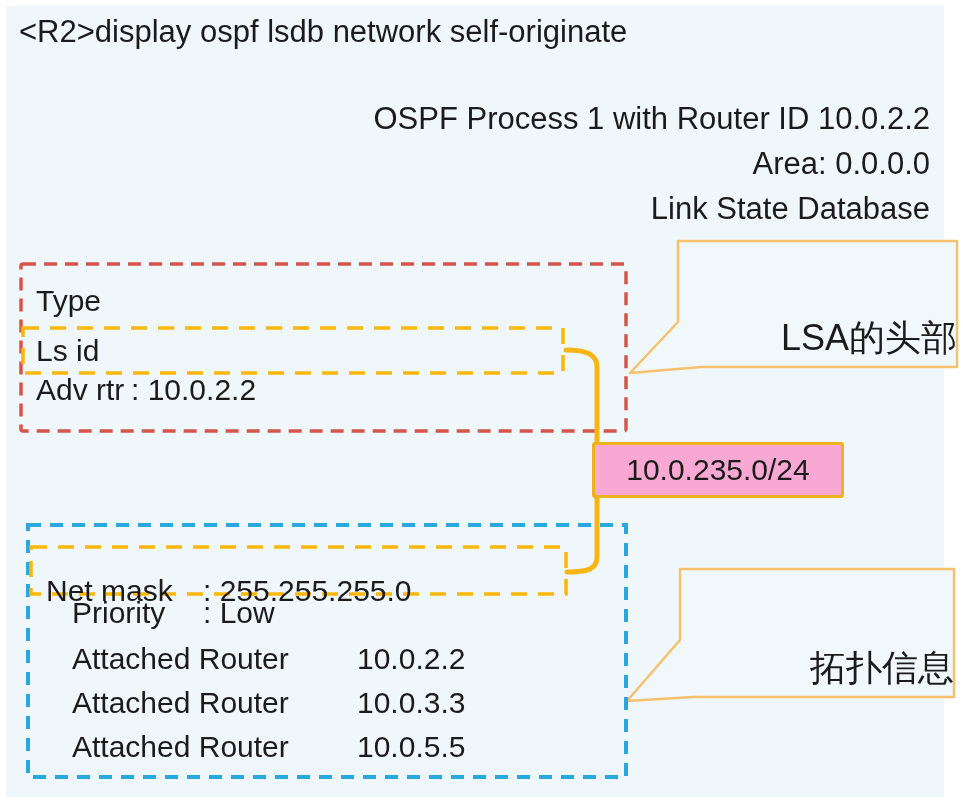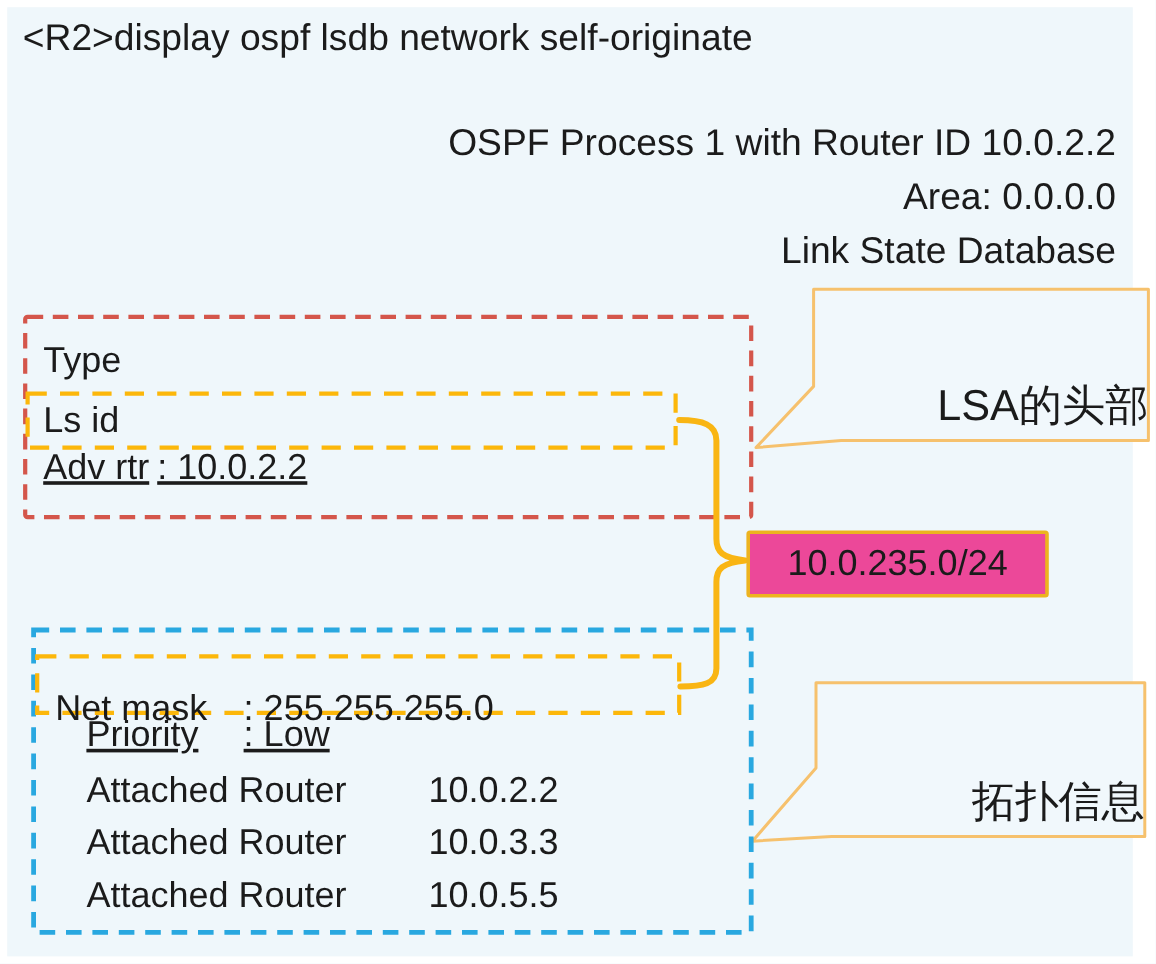--- a/index.html
+++ b/index.html
@@ -15,22 +15,22 @@
   .txt { position:absolute; color:#1b1b1b; white-space:nowrap; }
   .cmd { left:19px; top:10px; font-size:31px; line-height:44px; }
   .hdr {
     left:140px; top:96px; width:790px; text-align:right;
     font-size:31px; line-height:45px;
   }
   .row { display:flex; font-size:30px; line-height:45px; }
   .lbl { flex:none; display:inline-block; }
   svg.overlay { position:absolute; left:0; top:0; pointer-events:none; }
   .netlabel {
-    position:absolute; left:622px; top:442px; width:252px; height:56px;
-    background:#ec4899; border:3px solid #edb31f; border-radius:3px;
+    position:absolute; left:592px; top:442px; width:252px; height:56px;
+    background:#f9a8d4; border:3px solid #edb31f; border-radius:3px;
     display:flex; align-items:center; justify-content:center;
     font-size:30px; color:#1b1b1b; box-sizing:border-box;
   }
   .callout-text {
     position:absolute; text-align:right; font-size:36px; color:#1b1b1b;
     line-height:42px;
     margin-top:36px;
   }
   .co1 { left:678px; top:281px; width:279px; }
   .co2 { left:680px; top:611px; width:274px; }
@@ -67,30 +67,30 @@
   <div>Area: 0.0.0.0</div>
   <div>Link State Database</div>
 </div>
 
 <div class="row txt" style="left:36px; top:278px;">
   <span class="lbl" style="width:95px">Type</span>
 </div>
 <div class="row txt" style="left:36px; top:328px;">
   <span class="lbl" style="width:95px">Ls id</span>
 </div>
-<div class="row txt" style="left:36px; top:367px;text-decoration:underline;">
+<div class="row txt" style="left:36px; top:367px;">
   <span class="lbl" style="width:95px">Adv rtr</span>
   <span>: 10.0.2.2</span>
 </div>
 
 <div class="row txt" style="left:46px; top:548px;margin-top:20px;">
   <span class="lbl" style="width:157px">Net mask</span>
   <span>: 255.255.255.0</span>
 </div>
-<div class="row txt" style="left:72px; top:590px;text-decoration:underline;">
+<div class="row txt" style="left:72px; top:590px;">
   <span class="lbl" style="width:131px">Priority</span>
   <span>: Low</span>
 </div>
 <div class="row txt" style="left:72px; top:636px;">
   <span class="lbl" style="width:285px">Attached Router</span>
   <span>10.0.2.2</span>
 </div>
 <div class="row txt" style="left:72px; top:680px;">
   <span class="lbl" style="width:285px">Attached Router</span>
   <span>10.0.3.3</span>

